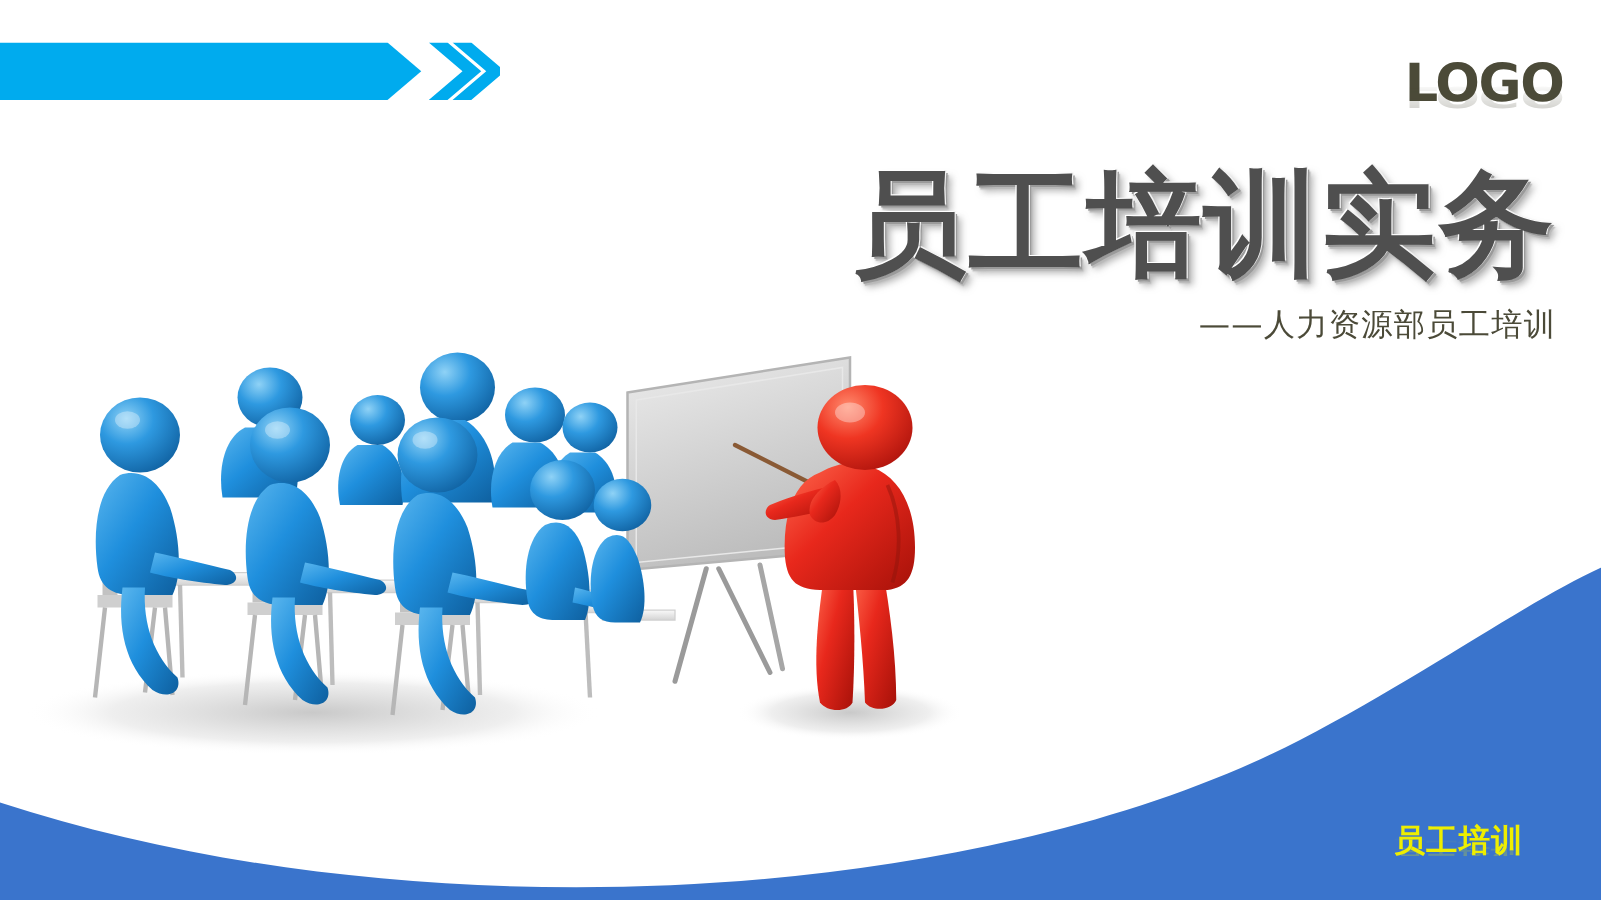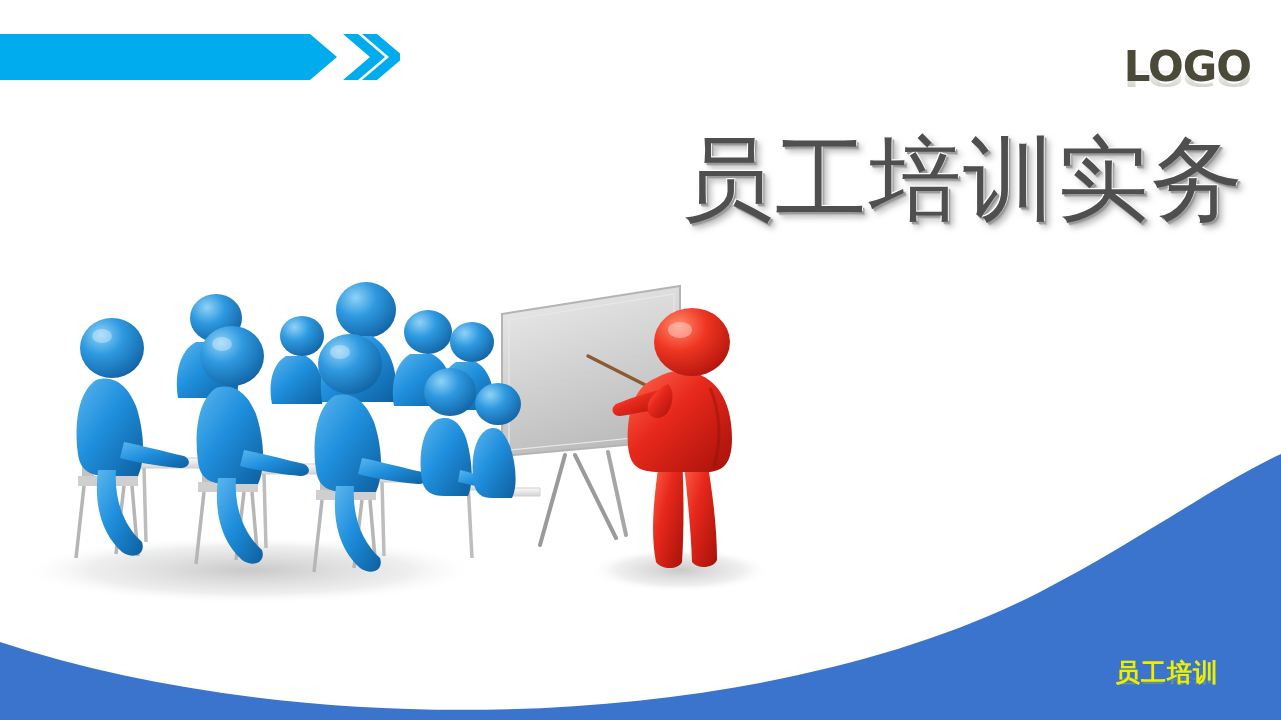--- a/index.html
+++ b/index.html
@@ -64,21 +64,21 @@
   
   .title-block {
     position: absolute;
     right: 36px;
     top: 132px;
     text-align: right;
   }
   .main-title {
     font-family: "DejaVu Sans", "Liberation Sans", sans-serif;
     font-size: 92px;
-    font-weight: normal;
+    font-weight: bold;
     line-height: 1.05;
     letter-spacing: 2px;
     margin: 0;
     color: #4f4f4f;
     text-shadow:
         -1px -1px 0 #ffffff,
          1px -1px 0 #f2f2f2,
          2px  2px 0 #9a9a9a,
          3px  3px 1px #b9b9b9,
          5px  5px 6px rgba(120,120,120,0.55);
@@ -164,20 +164,21 @@
     </svg>
   </div>
 
   <div class="logo-wrap">
     <span class="logo-text">LOGO</span>
     <span class="logo-reflect">LOGO</span>
   </div>
 
   <div class="title-block">
     <h1 class="main-title">员工培训实务</h1>
+    <p class="subtitle">——人力资源部员工培训</p>
   </div>
 
   <div class="illustration">
     <svg width="780" height="340" viewBox="0 0 780 340" xmlns="http://www.w3.org/2000/svg">
       <defs>
         <linearGradient id="blueBody" x1="0" y1="0" x2="1" y2="1">
           <stop offset="0%" stop-color="#5ab6ee"></stop>
           <stop offset="45%" stop-color="#1f8fdd"></stop>
           <stop offset="100%" stop-color="#0e5f9e"></stop>
         </linearGradient>

